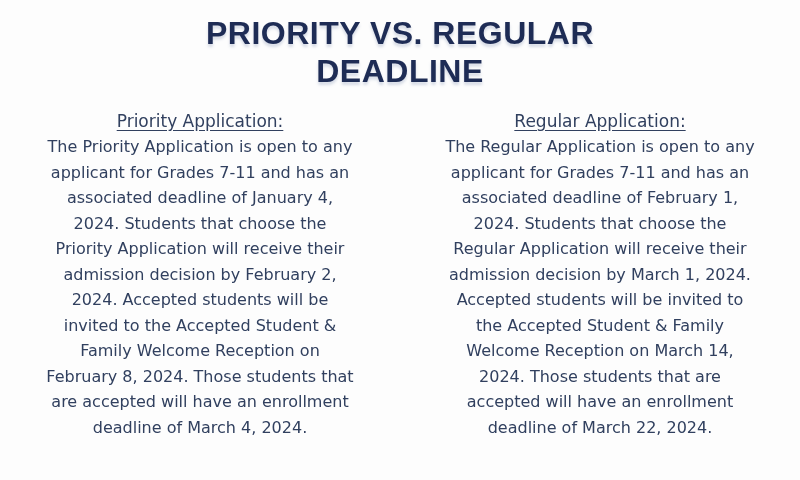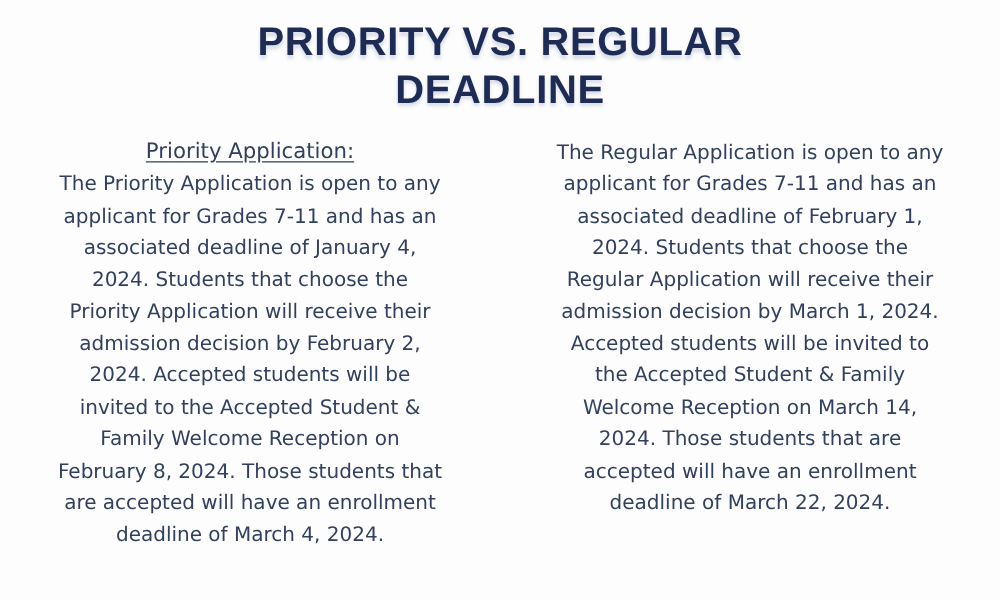--- a/index.html
+++ b/index.html
@@ -27,20 +27,21 @@
     font-weight: 800;
     font-size: 32px;
     line-height: 1.2;
     letter-spacing: 0.5px;
     color: #1e2c55;
     text-shadow: 0 3px 3px rgba(110, 130, 170, 0.28);
   }
   .columns {
     display: flex;
     margin-top: 18px;
+    align-items: center;
   }
   .column {
     flex: 1 1 50%;
     box-sizing: border-box;
     padding: 0 6px;
     text-align: center;
     color: #31405f;
   }
   .heading {
     margin: 0;
@@ -76,20 +77,21 @@
 admission decision by February 2,
 2024. Accepted students will be
 invited to the Accepted Student &amp;
 Family Welcome Reception on
 February 8, 2024. Those students that
 are accepted will have an enrollment
 deadline of March 4, 2024.</p>
     </section>
 
     <section class="column">
+      <h2 class="heading">Regular Application:</h2>
       <p class="body-text">The Regular Application is open to any
 applicant for Grades 7-11 and has an
 associated deadline of February 1,
 2024. Students that choose the
 Regular Application will receive their
 admission decision by March 1, 2024.
 Accepted students will be invited to
 the Accepted Student &amp; Family
 Welcome Reception on March 14,
 2024. Those students that are

